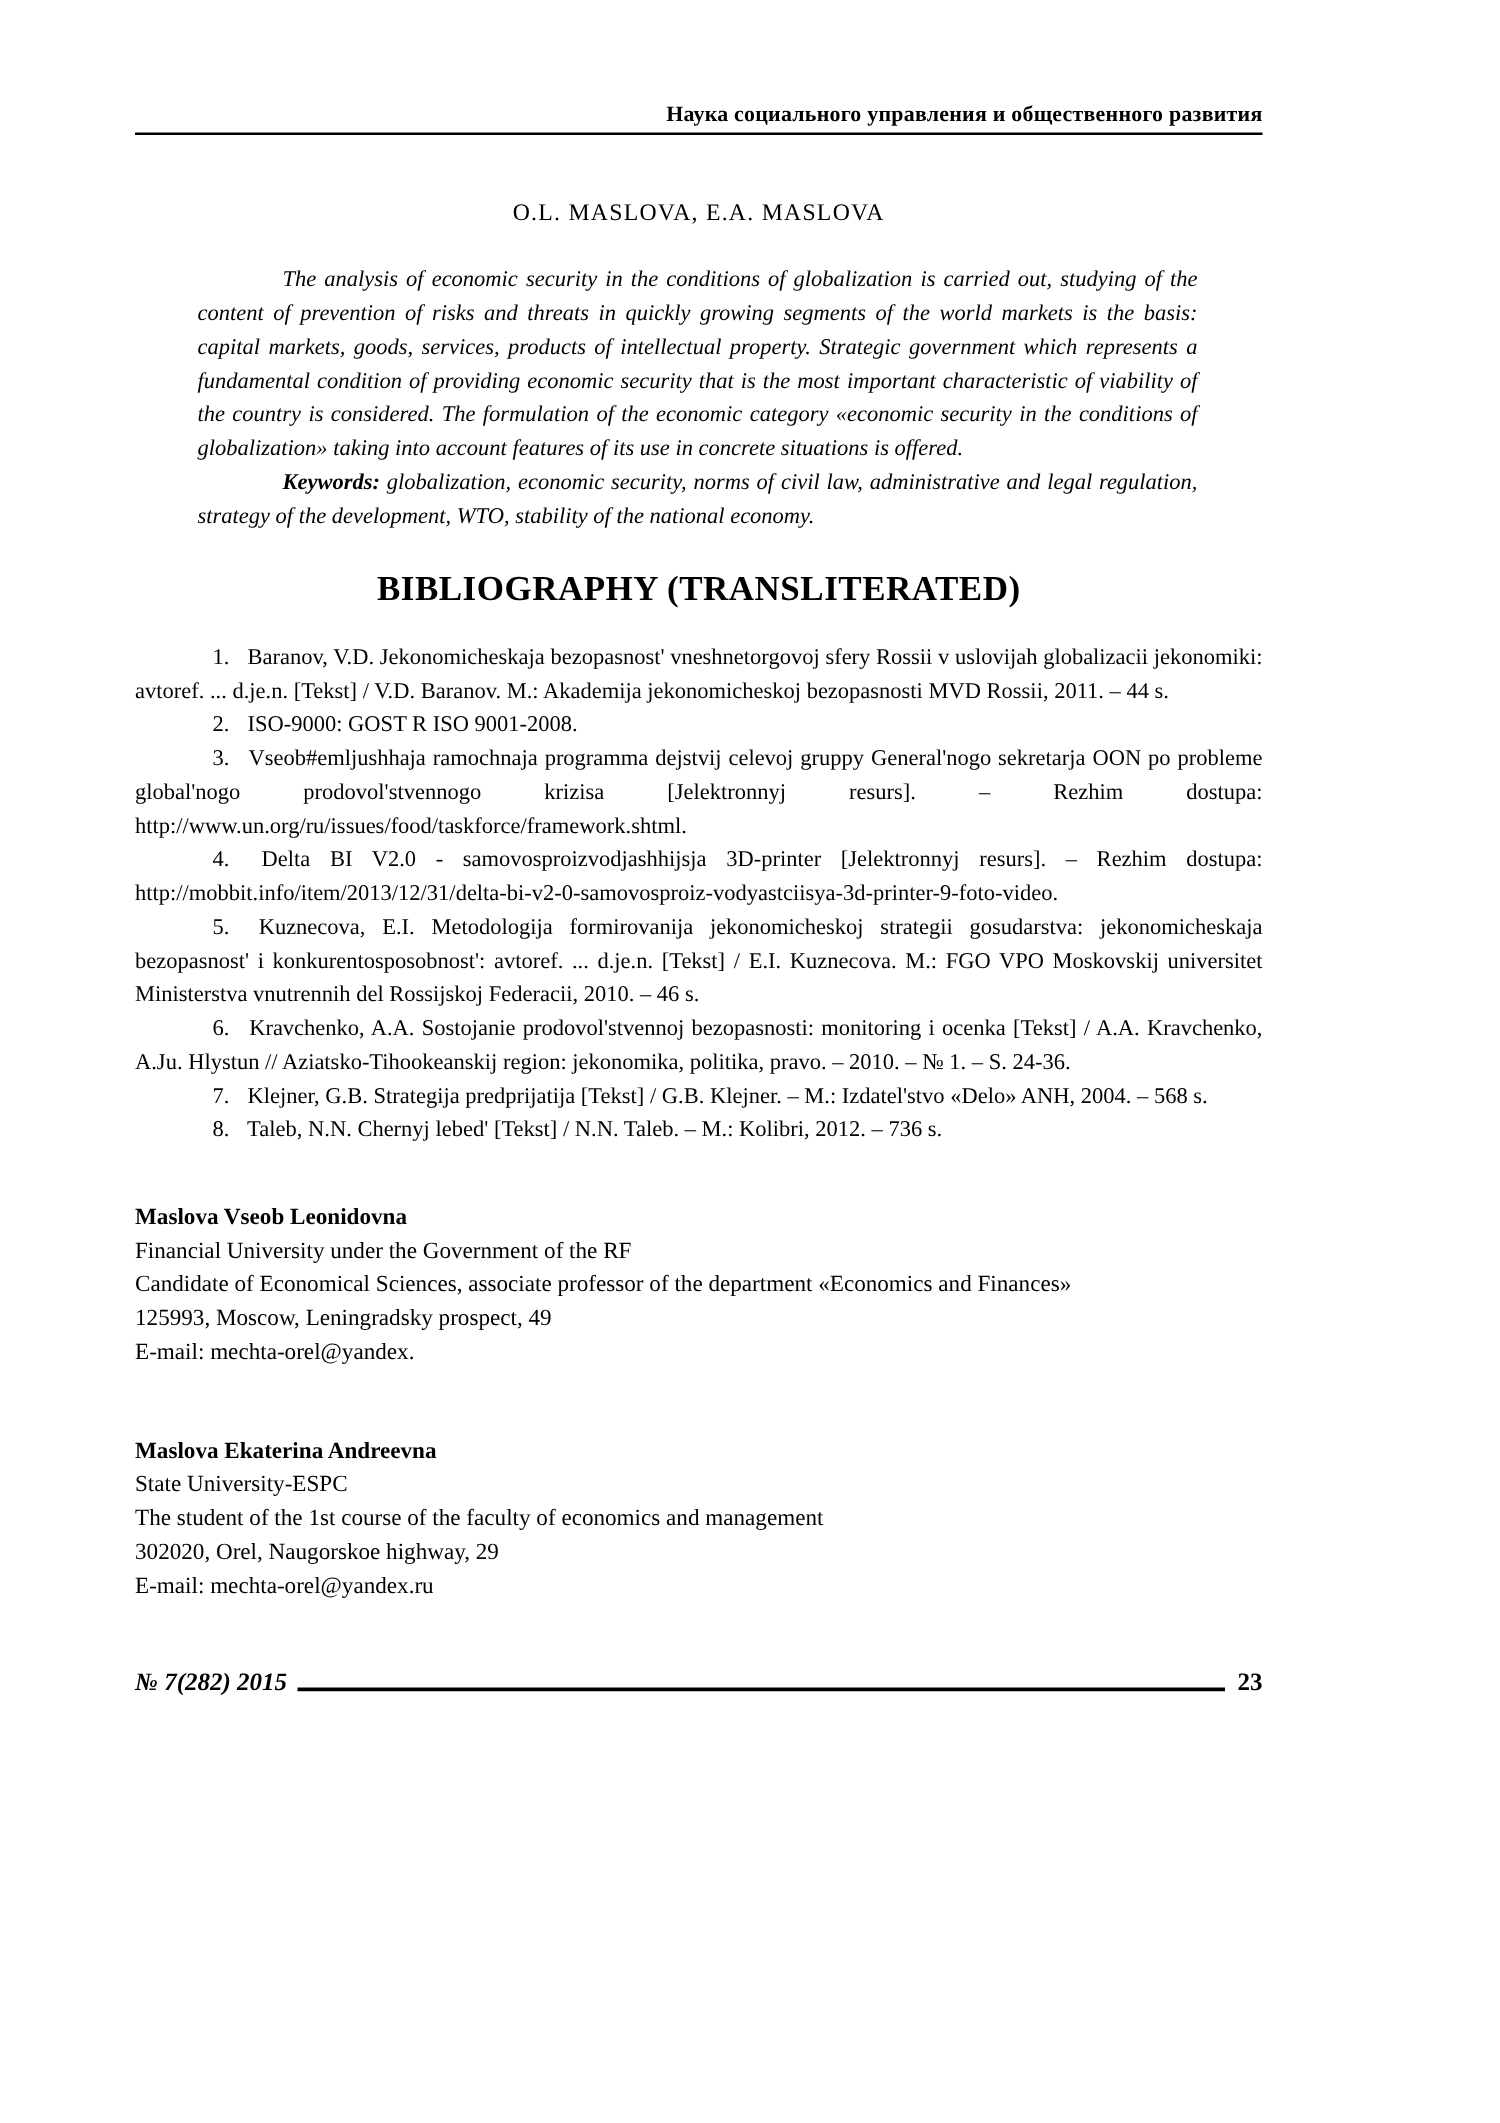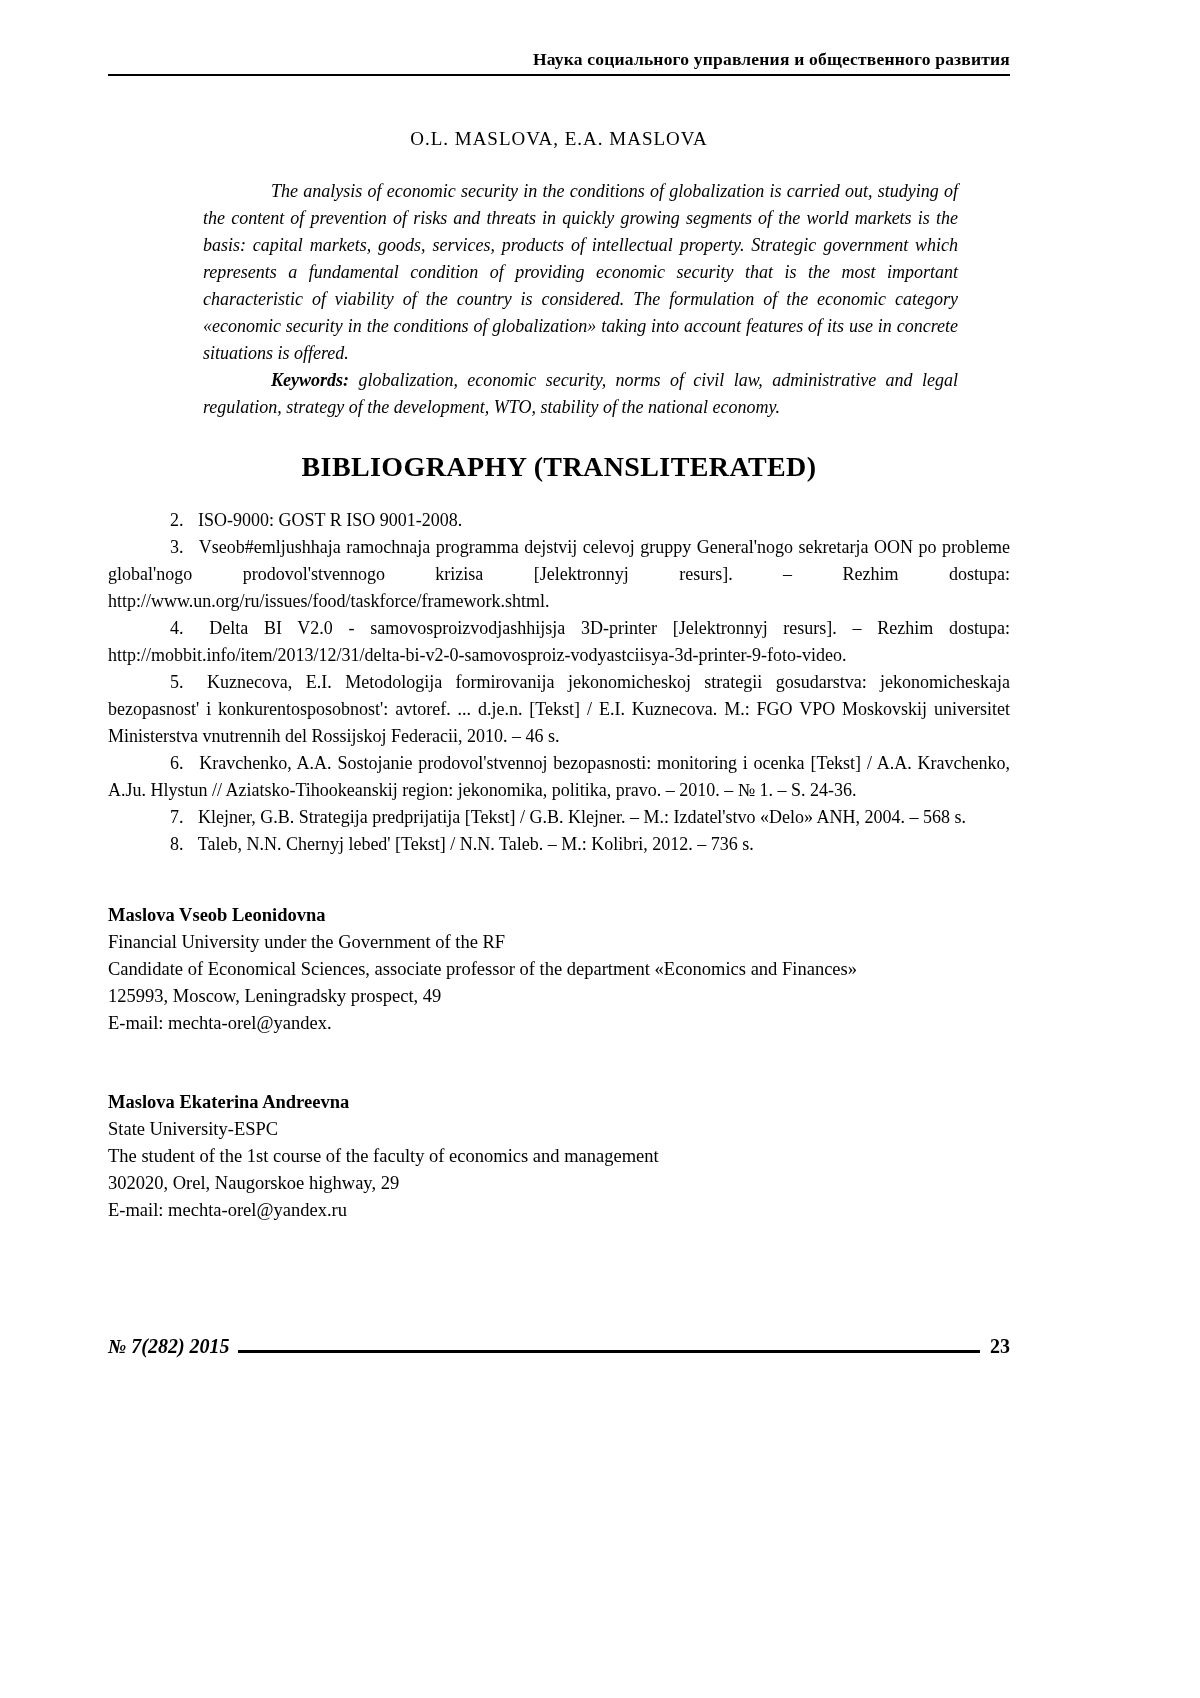--- a/index.html
+++ b/index.html
@@ -7,21 +7,21 @@
   body {
     font-family: "Liberation Serif", "DejaVu Serif", serif;
     color: #000;
   }
   .page {
     position: relative;
     width: 1200px;
     height: 1536px;
     margin: 0 auto;
     background: #ffffff;
-    padding: 48px 190px 0 108px;
+    padding: 80px 190px 0 108px;
     overflow: hidden;
   }
   
   .journal-title {
     text-align: right;
     font-weight: bold;
     font-size: 17.5px;
     line-height: 22px;
     letter-spacing: 0.2px;
   }
@@ -49,21 +49,21 @@
   
   .abstract-block {
     margin-top: 28px;
     padding-left: 50px;
     padding-right: 52px;
     font-style: italic;
     font-size: 18px;
     line-height: 27px;
     text-align: justify;
   }
-  .abstract-block p { text-indent: 68px; margin-left: 45px; }
+  .abstract-block p { text-indent: 68px; }
   .kw-label { font-weight: bold; }
   
   .bib-heading {
     margin-top: 30px;
     text-align: center;
     font-size: 28px;
     font-weight: bold;
     letter-spacing: 0.4px;
   }
   .bib-list {
@@ -127,20 +127,22 @@
 
   <div class="abstract-block">
     <p class="abstract">The analysis of economic security in the conditions of globalization is carried out, studying of the content of prevention of risks and threats in quickly growing segments of the world markets is the basis: capital markets, goods, services, products of intellectual property. Strategic government which represents a fundamental condition of providing economic security that is the most important characteristic of viability of the country is considered. The formulation of the economic category «economic security in the conditions of globalization» taking into account features of its use in concrete situations is offered.</p>
     <p class="keywords"><span class="kw-label">Keywords:</span>
       <span>globalization, economic security, norms of civil law, administrative and legal regulation, strategy of the development, WTO, stability of the national economy.</span></p>
   </div>
 
   <h2 class="bib-heading">BIBLIOGRAPHY (TRANSLITERATED)</h2>
 
   <div class="bib-list">
+    <p class="bib-item"><span class="bib-num">1.</span>
+      <span>Baranov, V.D. Jekonomicheskaja bezopasnost' vneshnetorgovoj sfery Rossii v uslovijah globalizacii jekonomiki: avtoref. ... d.je.n. [Tekst] / V.D. Baranov. M.: Akademija jekonomicheskoj bezopasnosti MVD Rossii, 2011. – 44 s.</span></p>
     <p class="bib-item"><span class="bib-num">2.</span>
       <span>ISO-9000: GOST R ISO 9001-2008.</span></p>
     <p class="bib-item"><span class="bib-num">3.</span>
       <span>Vseob#emljushhaja ramochnaja programma dejstvij celevoj gruppy General'nogo sekretarja OON po probleme global'nogo prodovol'stvennogo krizisa [Jelektronnyj resurs]. – Rezhim dostupa: http://www.un.org/ru/issues/food/taskforce/framework.shtml.</span></p>
     <p class="bib-item"><span class="bib-num">4.</span>
       <span>Delta BI V2.0 - samovosproizvodjashhijsja 3D-printer [Jelektronnyj resurs]. – Rezhim dostupa: http://mobbit.info/item/2013/12/31/delta-bi-v2-0-samovosproiz-vodyastciisya-3d-printer-9-foto-video.</span></p>
     <p class="bib-item"><span class="bib-num">5.</span>
       <span>Kuznecova, E.I. Metodologija formirovanija jekonomicheskoj strategii gosudarstva: jekonomicheskaja bezopasnost' i konkurentosposobnost': avtoref. ... d.je.n. [Tekst] / E.I. Kuznecova. M.: FGO VPO Moskovskij universitet Ministerstva vnutrennih del Rossijskoj Federacii, 2010. – 46 s.</span></p>
     <p class="bib-item"><span class="bib-num">6.</span>
       <span>Kravchenko, A.A. Sostojanie prodovol'stvennoj bezopasnosti: monitoring i ocenka [Tekst] / A.A. Kravchenko, A.Ju. Hlystun // Aziatsko-Tihookeanskij region: jekonomika, politika, pravo. – 2010. – № 1. – S. 24-36.</span></p>

